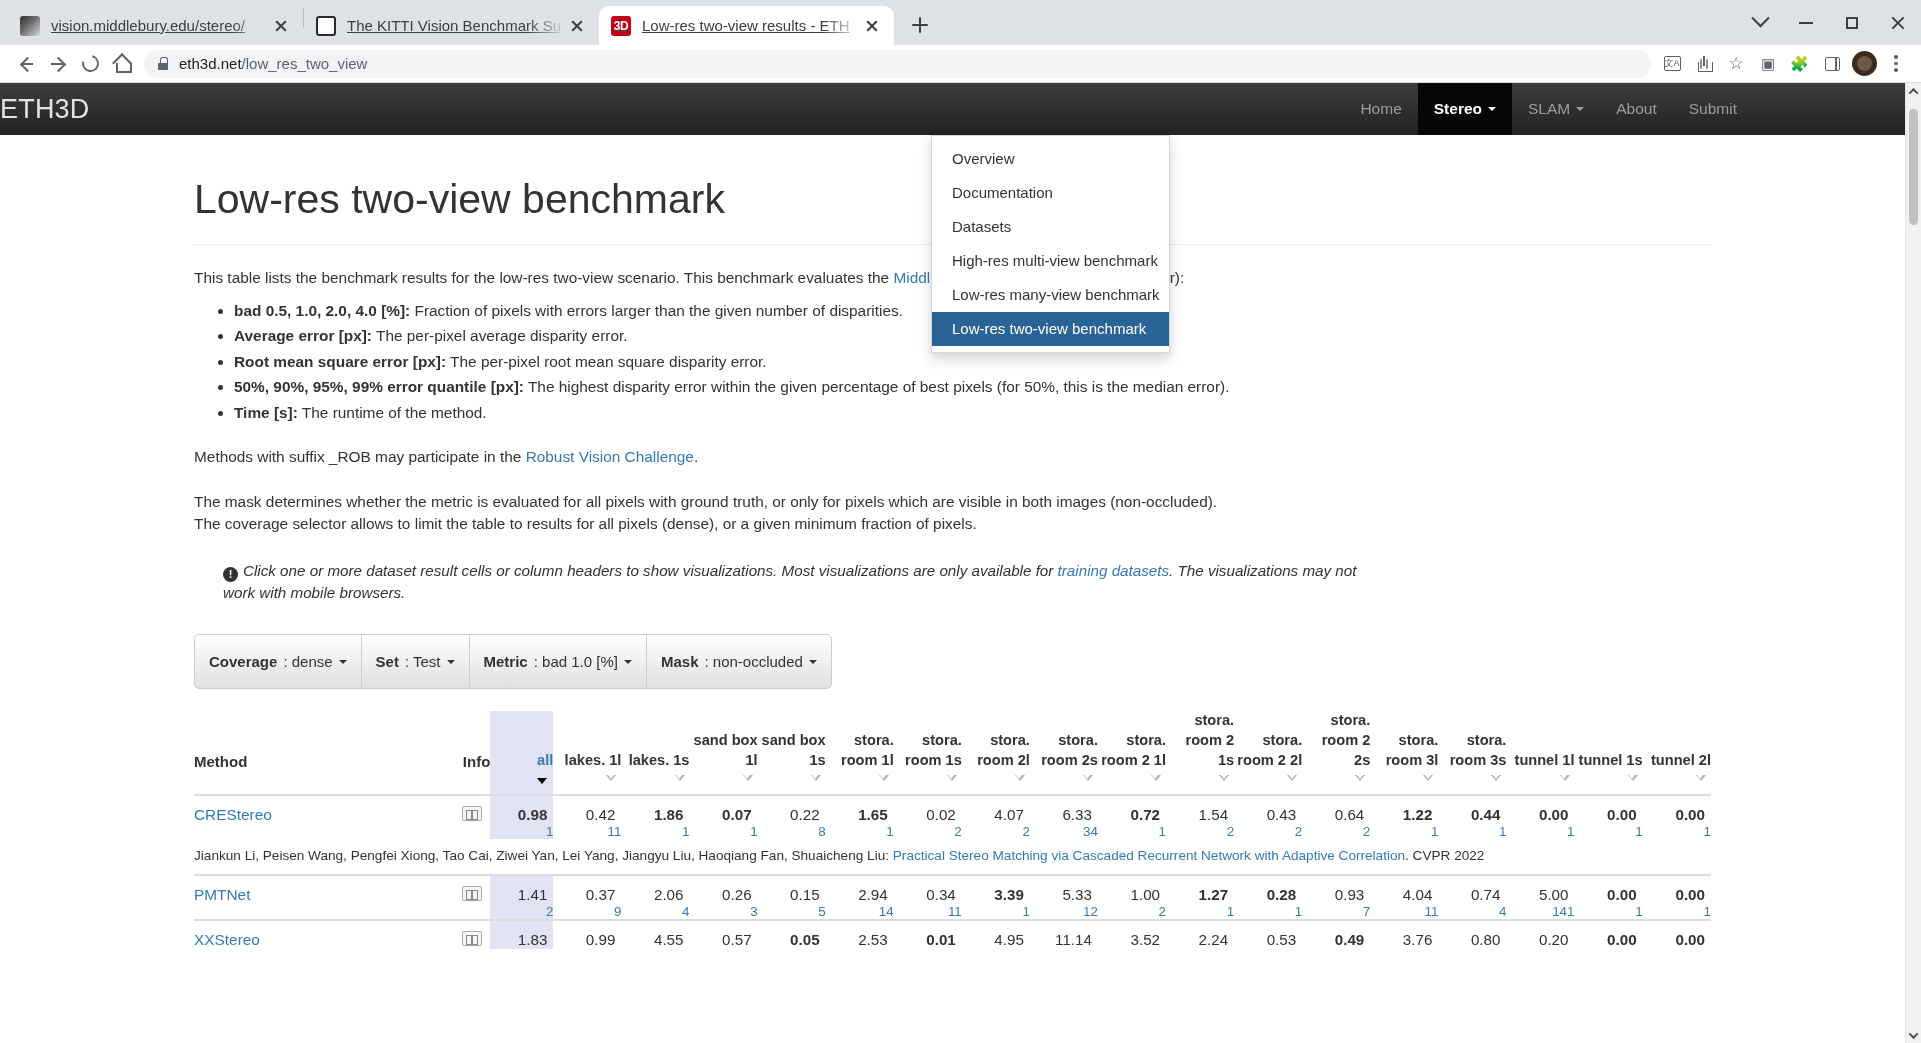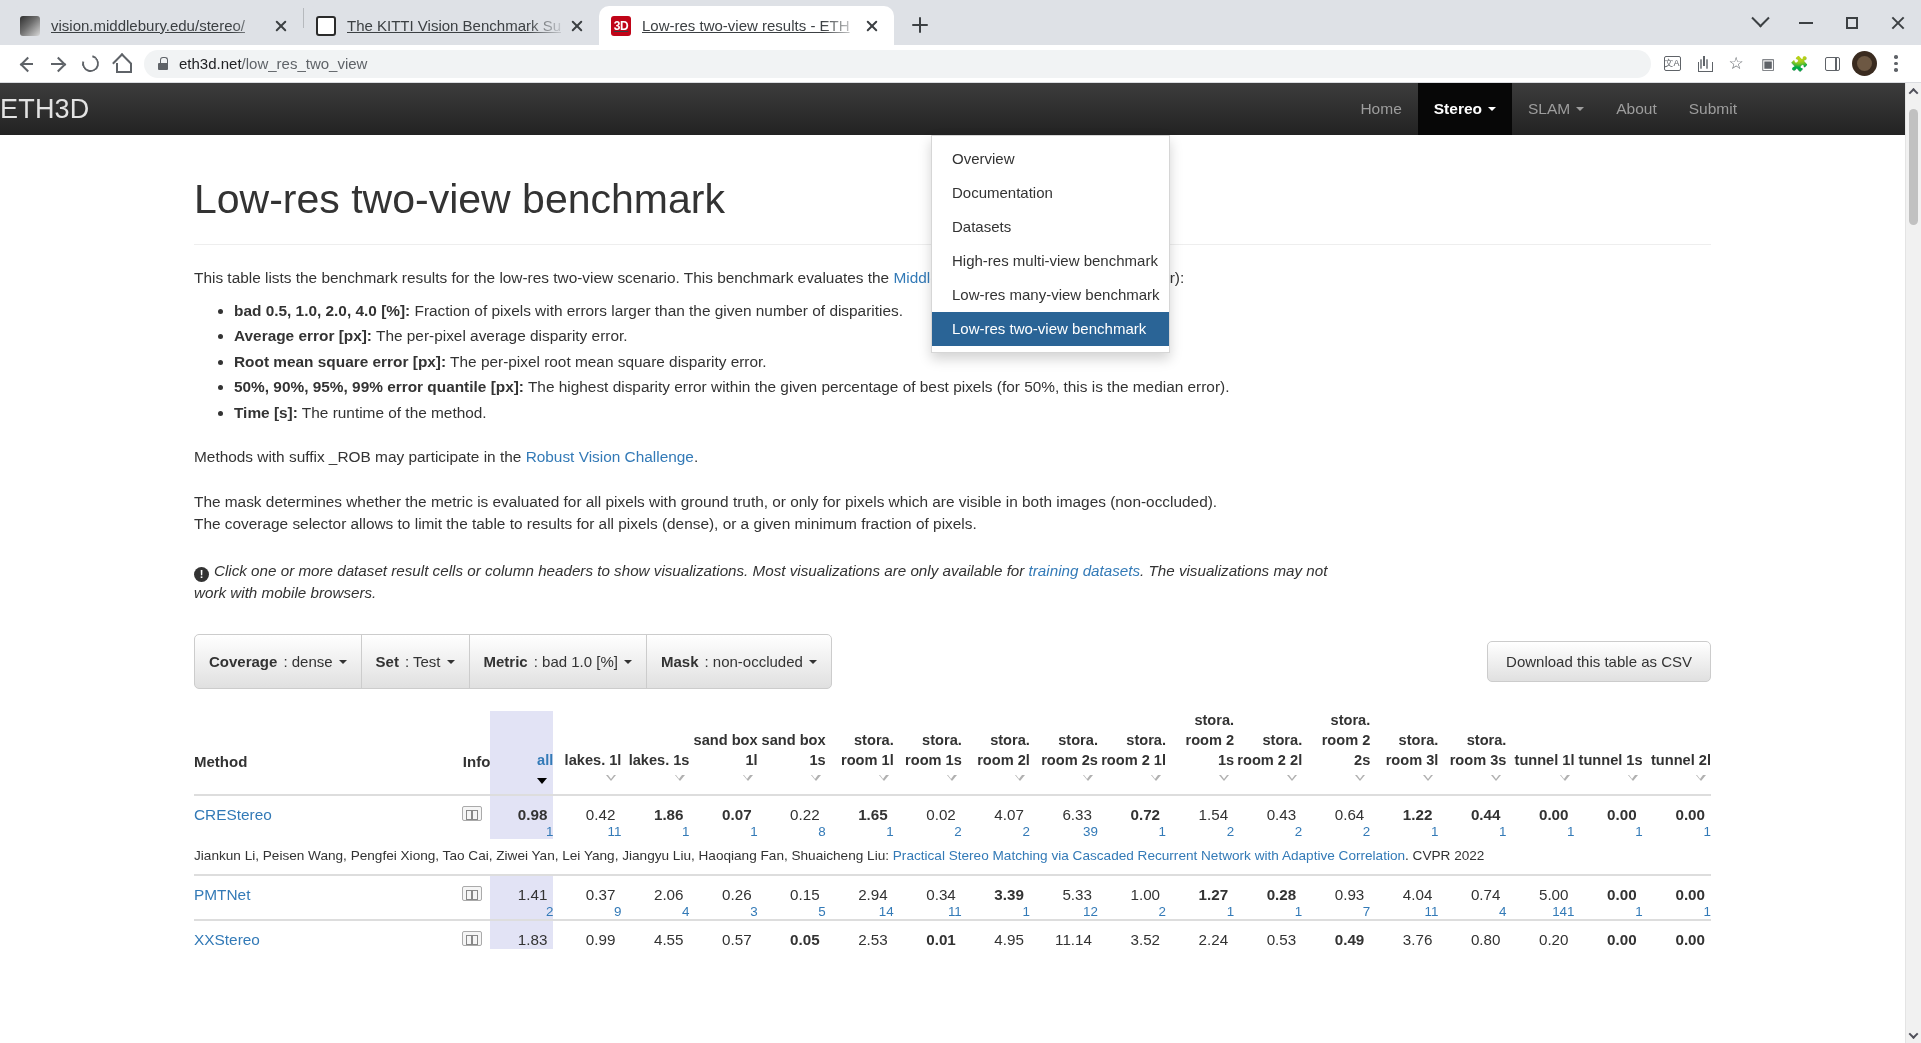--- a/index.html
+++ b/index.html
@@ -181,21 +181,21 @@
   .content { padding:0 194px; position:relative; }
   h1.title {
     font-size:41px; font-weight:normal; color:#333; margin:42px 0 0 0; line-height:1.1;
   }
   .hr { border-top:1px solid #eeeeee; margin:22px 0 0 0; }
   .para { font-size:15.4px; color:#333; line-height:1.47; margin:22px 0 0 0; }
   a.link { color:#337ab7; text-decoration:none; }
   ul.metrics { margin:10px 0 0 0; padding-left:40px; }
   ul.metrics li { font-size:15.4px; color:#333; line-height:1.46; margin-bottom:3px; }
   ul.metrics li b { font-weight:bold; }
-  .note { font-style:italic; font-size:15.2px; color:#333; line-height:1.45; margin-top:24px; max-width:1135px; }
+  .note { font-style:italic; font-size:15.2px; color:#333; line-height:1.45; margin-top:24px; max-width:1135px;margin-left:29px; }
   .info-icon {
     display:inline-block; width:15px; height:15px; border-radius:50%; background:#333; color:#fff;
     font-size:11px; font-style:normal; font-weight:bold; text-align:center; line-height:15px;
     vertical-align:-2px; margin-right:5px;
   }
 
   
   .filterbar { margin-top:30px; display:flex; align-items:center; }
   .btngroup { display:flex; }
   .fbtn {
@@ -423,21 +423,20 @@
               <b>Metric</b>
                 <span>: <span>bad 1.0 [%]</span></span>
               <span class="caret"></span>
             </div>
             <div class="fbtn">
               <b>Mask</b>
                 <span>: <span>non-occluded</span></span>
               <span class="caret"></span>
             </div>
           </div>
-          <div class="csvbtn">Download this table as CSV</div>
         </div>
 
         <div class="tablewrap">
           <table class="results">
             <thead>
               <tr id="hdr-row">
                 <th class="th-method">Method</th>
                 <th class="th-info">Info</th>
               <th class="th-ds all">all</th>
                   <th class="th-ds">lakes. 1l</th>
@@ -508,21 +507,21 @@
                   <td></td>
                   <td></td>
                   <td class="rank allcol">1</td>
                   <td class="rank">11</td>
                   <td class="rank">1</td>
                   <td class="rank">1</td>
                   <td class="rank">8</td>
                   <td class="rank">1</td>
                   <td class="rank">2</td>
                   <td class="rank">2</td>
-                  <td class="rank">39</td>
+                  <td class="rank">34</td>
                   <td class="rank">1</td>
                   <td class="rank">2</td>
                   <td class="rank">2</td>
                   <td class="rank">2</td>
                   <td class="rank">1</td>
                   <td class="rank">1</td>
                   <td class="rank">1</td>
                   <td class="rank">1</td>
                   <td class="rank">1</td>
                 </tr>

